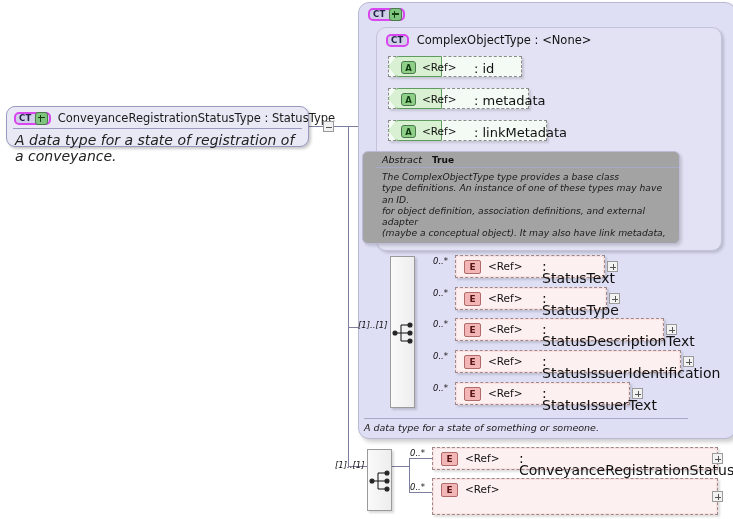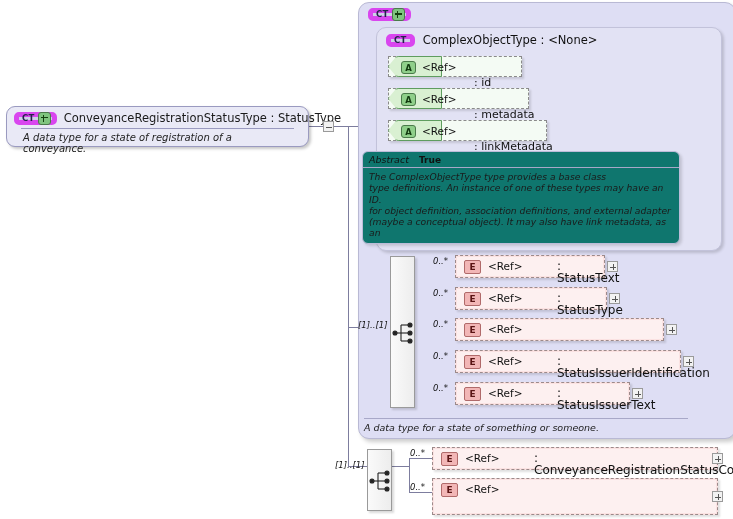--- a/index.html
+++ b/index.html
@@ -23,23 +23,23 @@
     background:#e9e9f6;
     box-shadow:2px 2px 3px rgba(0,0,0,.22);
   }
   .ct-root .hdr{
     display:flex;align-items:center;gap:7px;
     padding:4px 8px 3px 7px;
     font-size:11.5px;color:#1a1a1a;white-space:nowrap;
   }
   .ct-root .docline{
     border-top:1px solid #9a9ac0;
-    margin:0 14px;
+    margin:0 6px;
     padding:3px 2px 4px 2px;
-    font-size:10px;font-style:italic;color:#222;
+    font-size:14px;font-style:italic;color:#222;
   }
 
   
   .ct-panel{
     border:1px solid #b9b9d4;
     border-radius:11px;
     background:#dedef4;
     box-shadow:3px 3px 4px rgba(0,0,0,.20);
   }
   .ct-panel > .hdr{
@@ -57,21 +57,21 @@
   }
   .ct-inner > .hdr{
     display:flex;align-items:center;gap:8px;
     padding:5px 9px 2px 9px;
     font-size:11.5px;color:#111;white-space:nowrap;
   }
 
   
   .badge{
     display:inline-flex;align-items:center;
-    border:5px solid #d946ef;
+    border:2px solid #d946ef;
     border-radius:5px;
     background:#cfcfe8;
     height:13px;box-sizing:border-box;
     font-size:8.5px;font-weight:bold;color:#23234a;
     letter-spacing:.3px;
   }
   .badge .lbl{padding:0 3px;line-height:11px;}
   .badge .plus{
     width:11px;height:11px;margin-right:1px;
     border:1px solid #4a7a4a;border-radius:3px;
@@ -103,21 +103,21 @@
   }
   .attr .abadge{
     position:absolute;left:12px;top:4px;
     width:15px;height:13px;box-sizing:border-box;
     border:1px solid #4a7a4a;border-radius:3px;
     background:#8fcf8a;
     font-size:8.5px;font-weight:bold;color:#123a10;
     display:flex;align-items:center;justify-content:center;
   }
   .attr .ref{position:absolute;left:33px;top:4px;font-size:10.5px;color:#111;}
-  .attr .nm{position:absolute;left:85px;top:19px;font-size:11px;color:#111;white-space:nowrap;}
+  .attr .nm{position:absolute;left:85px;top:4px;font-size:13px;color:#111;white-space:nowrap;}
 
   
   .elem{
     position:absolute;box-sizing:border-box;
     border:1px dashed #9c8a8a;
     background:#fbe2e2;
     box-shadow:2px 2px 2px rgba(0,0,0,.13);
   }
   .elem .ebadge{
     position:absolute;left:8px;top:4px;
@@ -125,21 +125,21 @@
     border:1px solid #b06a6a;border-radius:2px;
     background:#f2b6b6;
     font-size:9px;font-weight:bold;color:#5a1414;
     display:flex;align-items:center;justify-content:center;
   }
   .elem .inner{
     position:absolute;left:1px;right:1px;top:1px;bottom:1px;
     background:#fdf0f0;
   }
   .elem .ref{position:absolute;left:32px;top:4px;font-size:10.5px;color:#111;}
-  .elem .nm{position:absolute;left:101px;top:4px;font-size:12px;color:#111;line-height:12px;}
+  .elem .nm{position:absolute;left:86px;top:4px;font-size:14px;color:#111;line-height:12px;}
 
   
   .tog{
     position:absolute;width:11px;height:11px;box-sizing:border-box;
     border:1px solid #9a9a9a;background:#f2f2f2;
   }
   .tog::before{content:"";position:absolute;left:2px;top:4.5px;width:6px;height:1px;background:#555;}
   .tog.plus::after{content:"";position:absolute;left:4.5px;top:2px;width:1px;height:6px;background:#555;}
 
   
@@ -147,23 +147,24 @@
     position:absolute;box-sizing:border-box;
     border:1px solid #9a9a9a;
     background:linear-gradient(to right,#fafafa,#ededed);
     box-shadow:2px 2px 2px rgba(0,0,0,.15);
   }
 
   
   .docbox{
     position:absolute;box-sizing:border-box;
     border:1px solid #bcbcd8;border-radius:6px;
-    background:#0f766e;
+    background:#a3a3a3;
     box-shadow:2px 2px 3px rgba(0,0,0,.14);
     overflow:hidden;
+    padding-left:13px;
   }
   .docbox .arow{
     display:flex;gap:10px;align-items:baseline;
     padding:2px 6px 2px 6px;
     border-bottom:1px solid #a8a8c8;
     font-size:9.5px;
   }
   .docbox .arow .k{font-style:italic;color:#111;}
   .docbox .arow .v{font-weight:bold;color:#111;font-size:9px;}
   .docbox .body{
@@ -321,20 +322,21 @@
     <div class="ref">&lt;Ref&gt;</div>
     <div class="nm">: StatusType</div>
   </div>
   <div class="tog plus" style="left:609px;top:293px;"></div>
 
   <div class="card" style="left:433px;top:319px;">0..*</div>
   <div class="elem" style="left:455px;top:318px;width:209px;height:23px;">
     <div class="inner"></div>
     <div class="ebadge">E</div>
     <div class="ref">&lt;Ref&gt;</div>
+    <div class="nm">: StatusDescriptionText</div>
   </div>
   <div class="tog plus" style="left:666px;top:324px;"></div>
 
   <div class="card" style="left:433px;top:351px;">0..*</div>
   <div class="elem" style="left:455px;top:350px;width:226px;height:23px;">
     <div class="inner"></div>
     <div class="ebadge">E</div>
     <div class="ref">&lt;Ref&gt;</div>
     <div class="nm">: StatusIssuerIdentification</div>
   </div>

